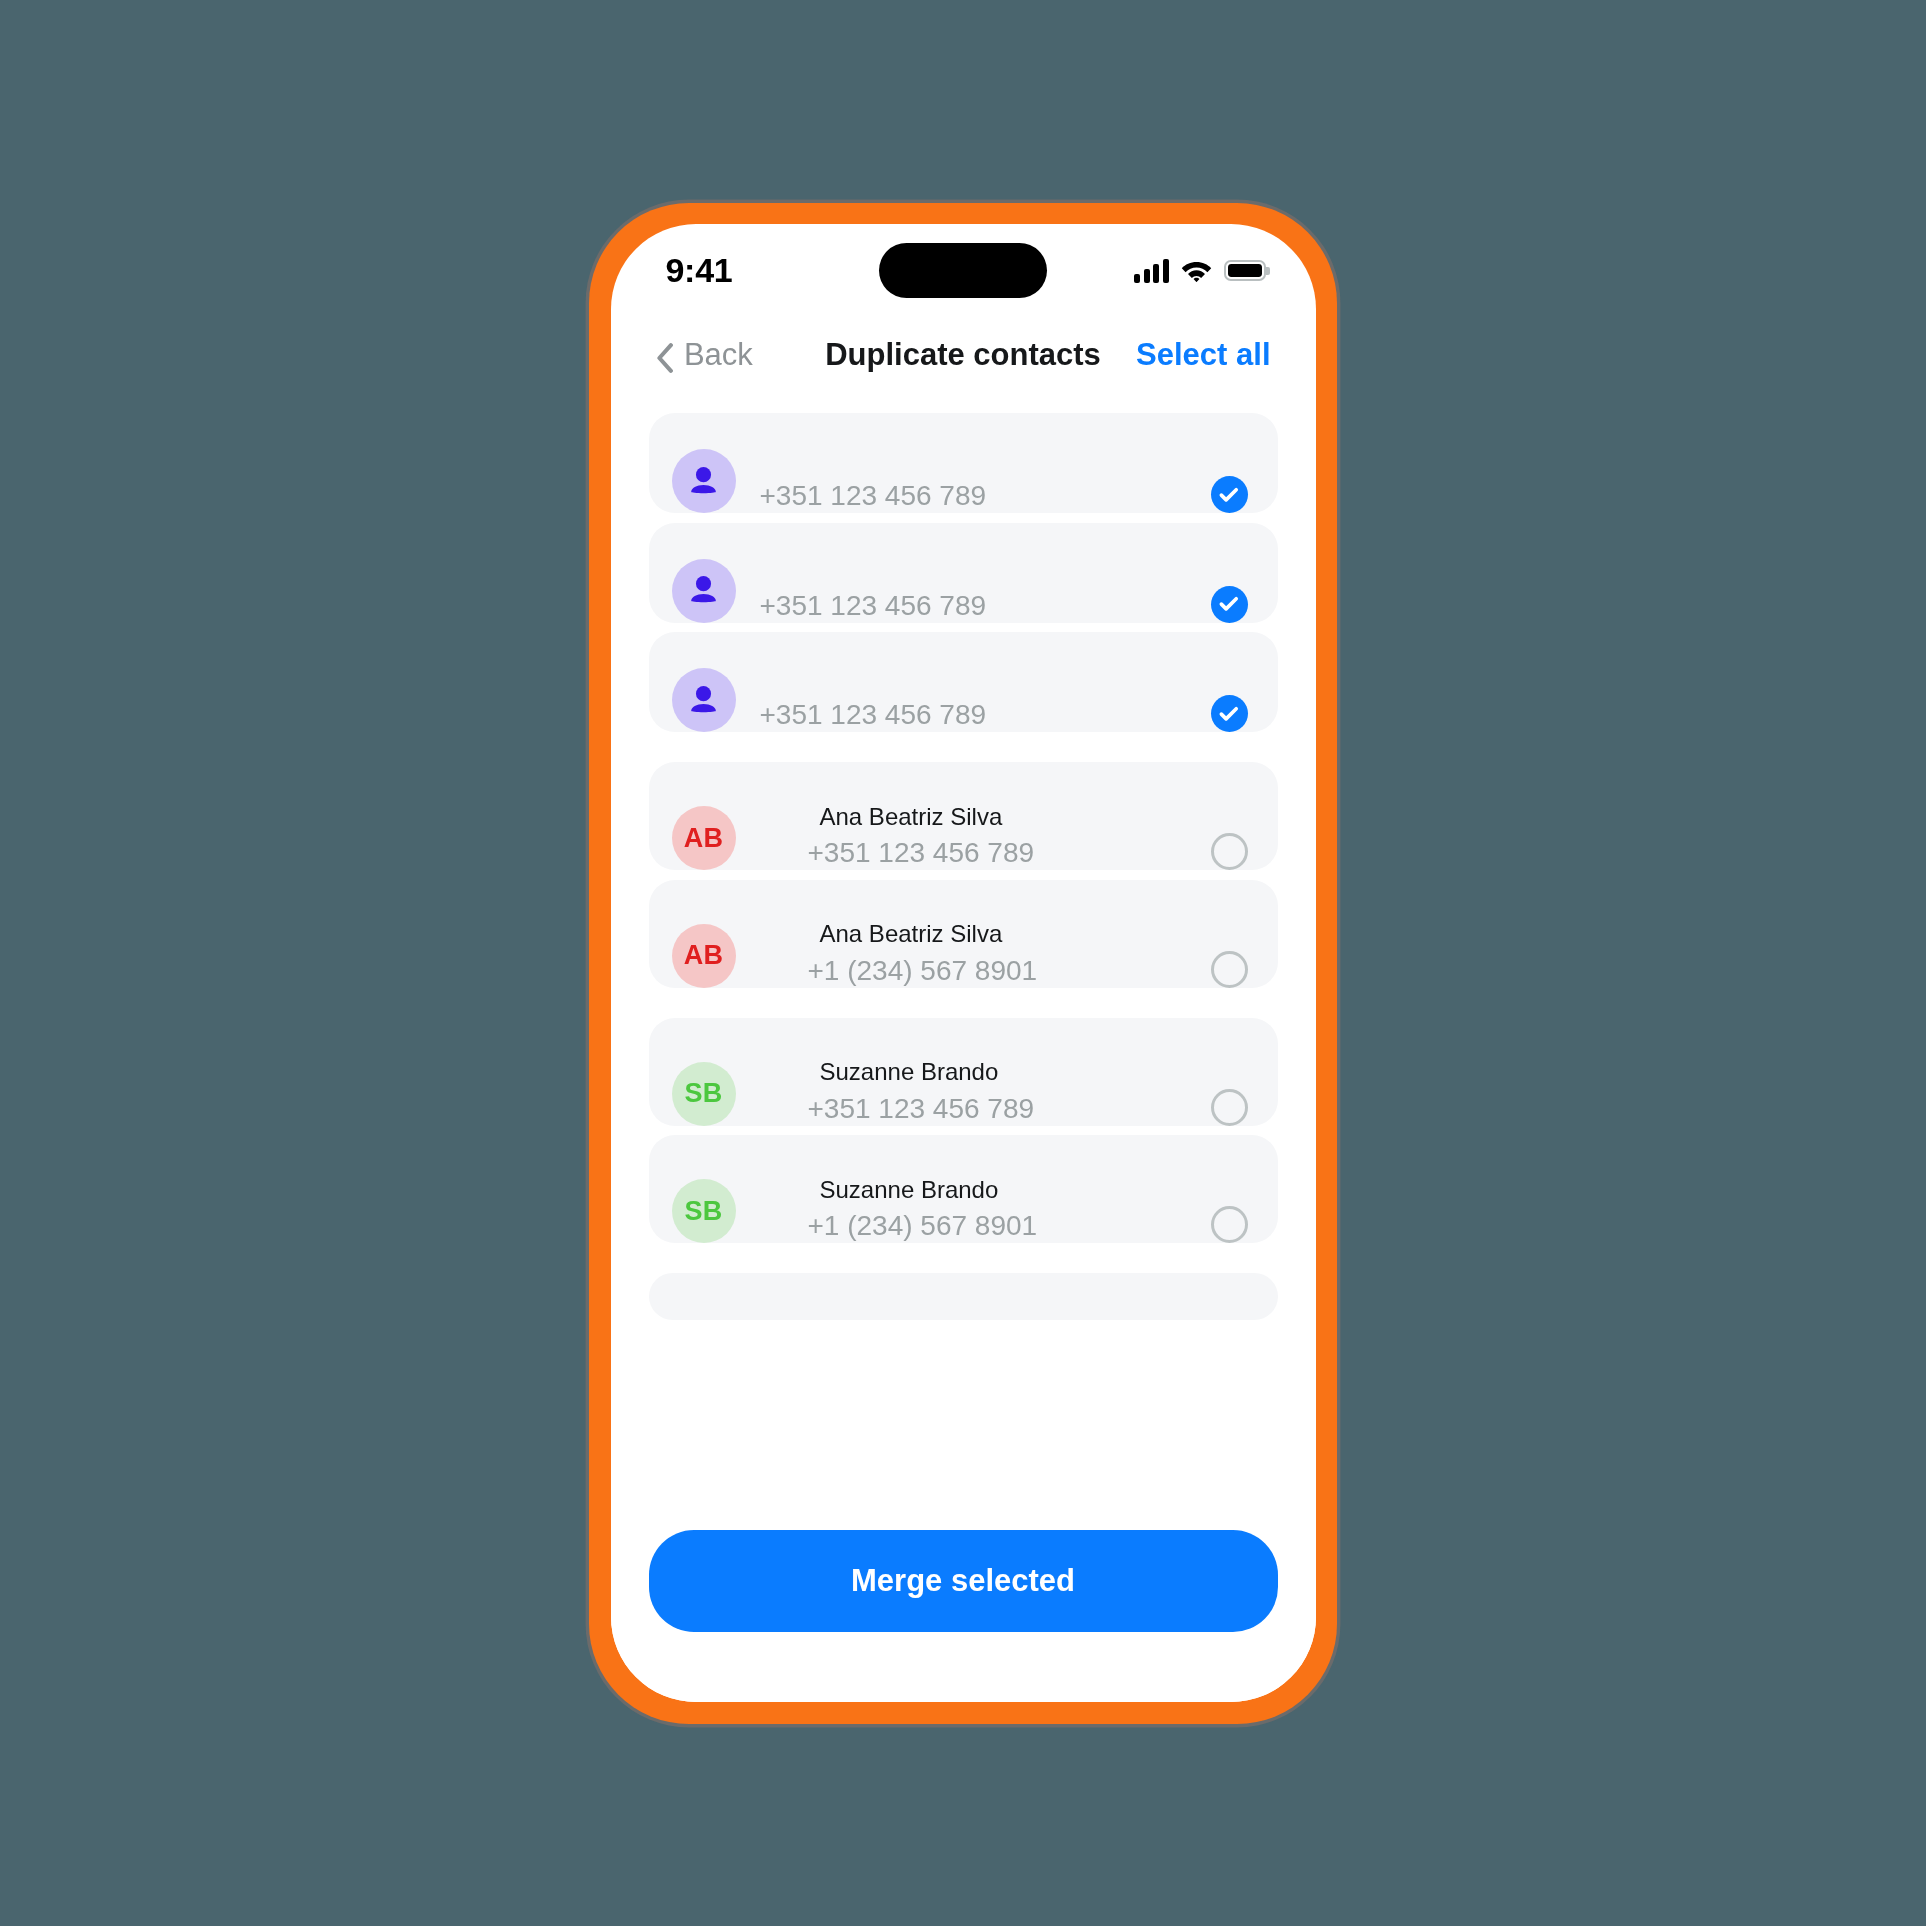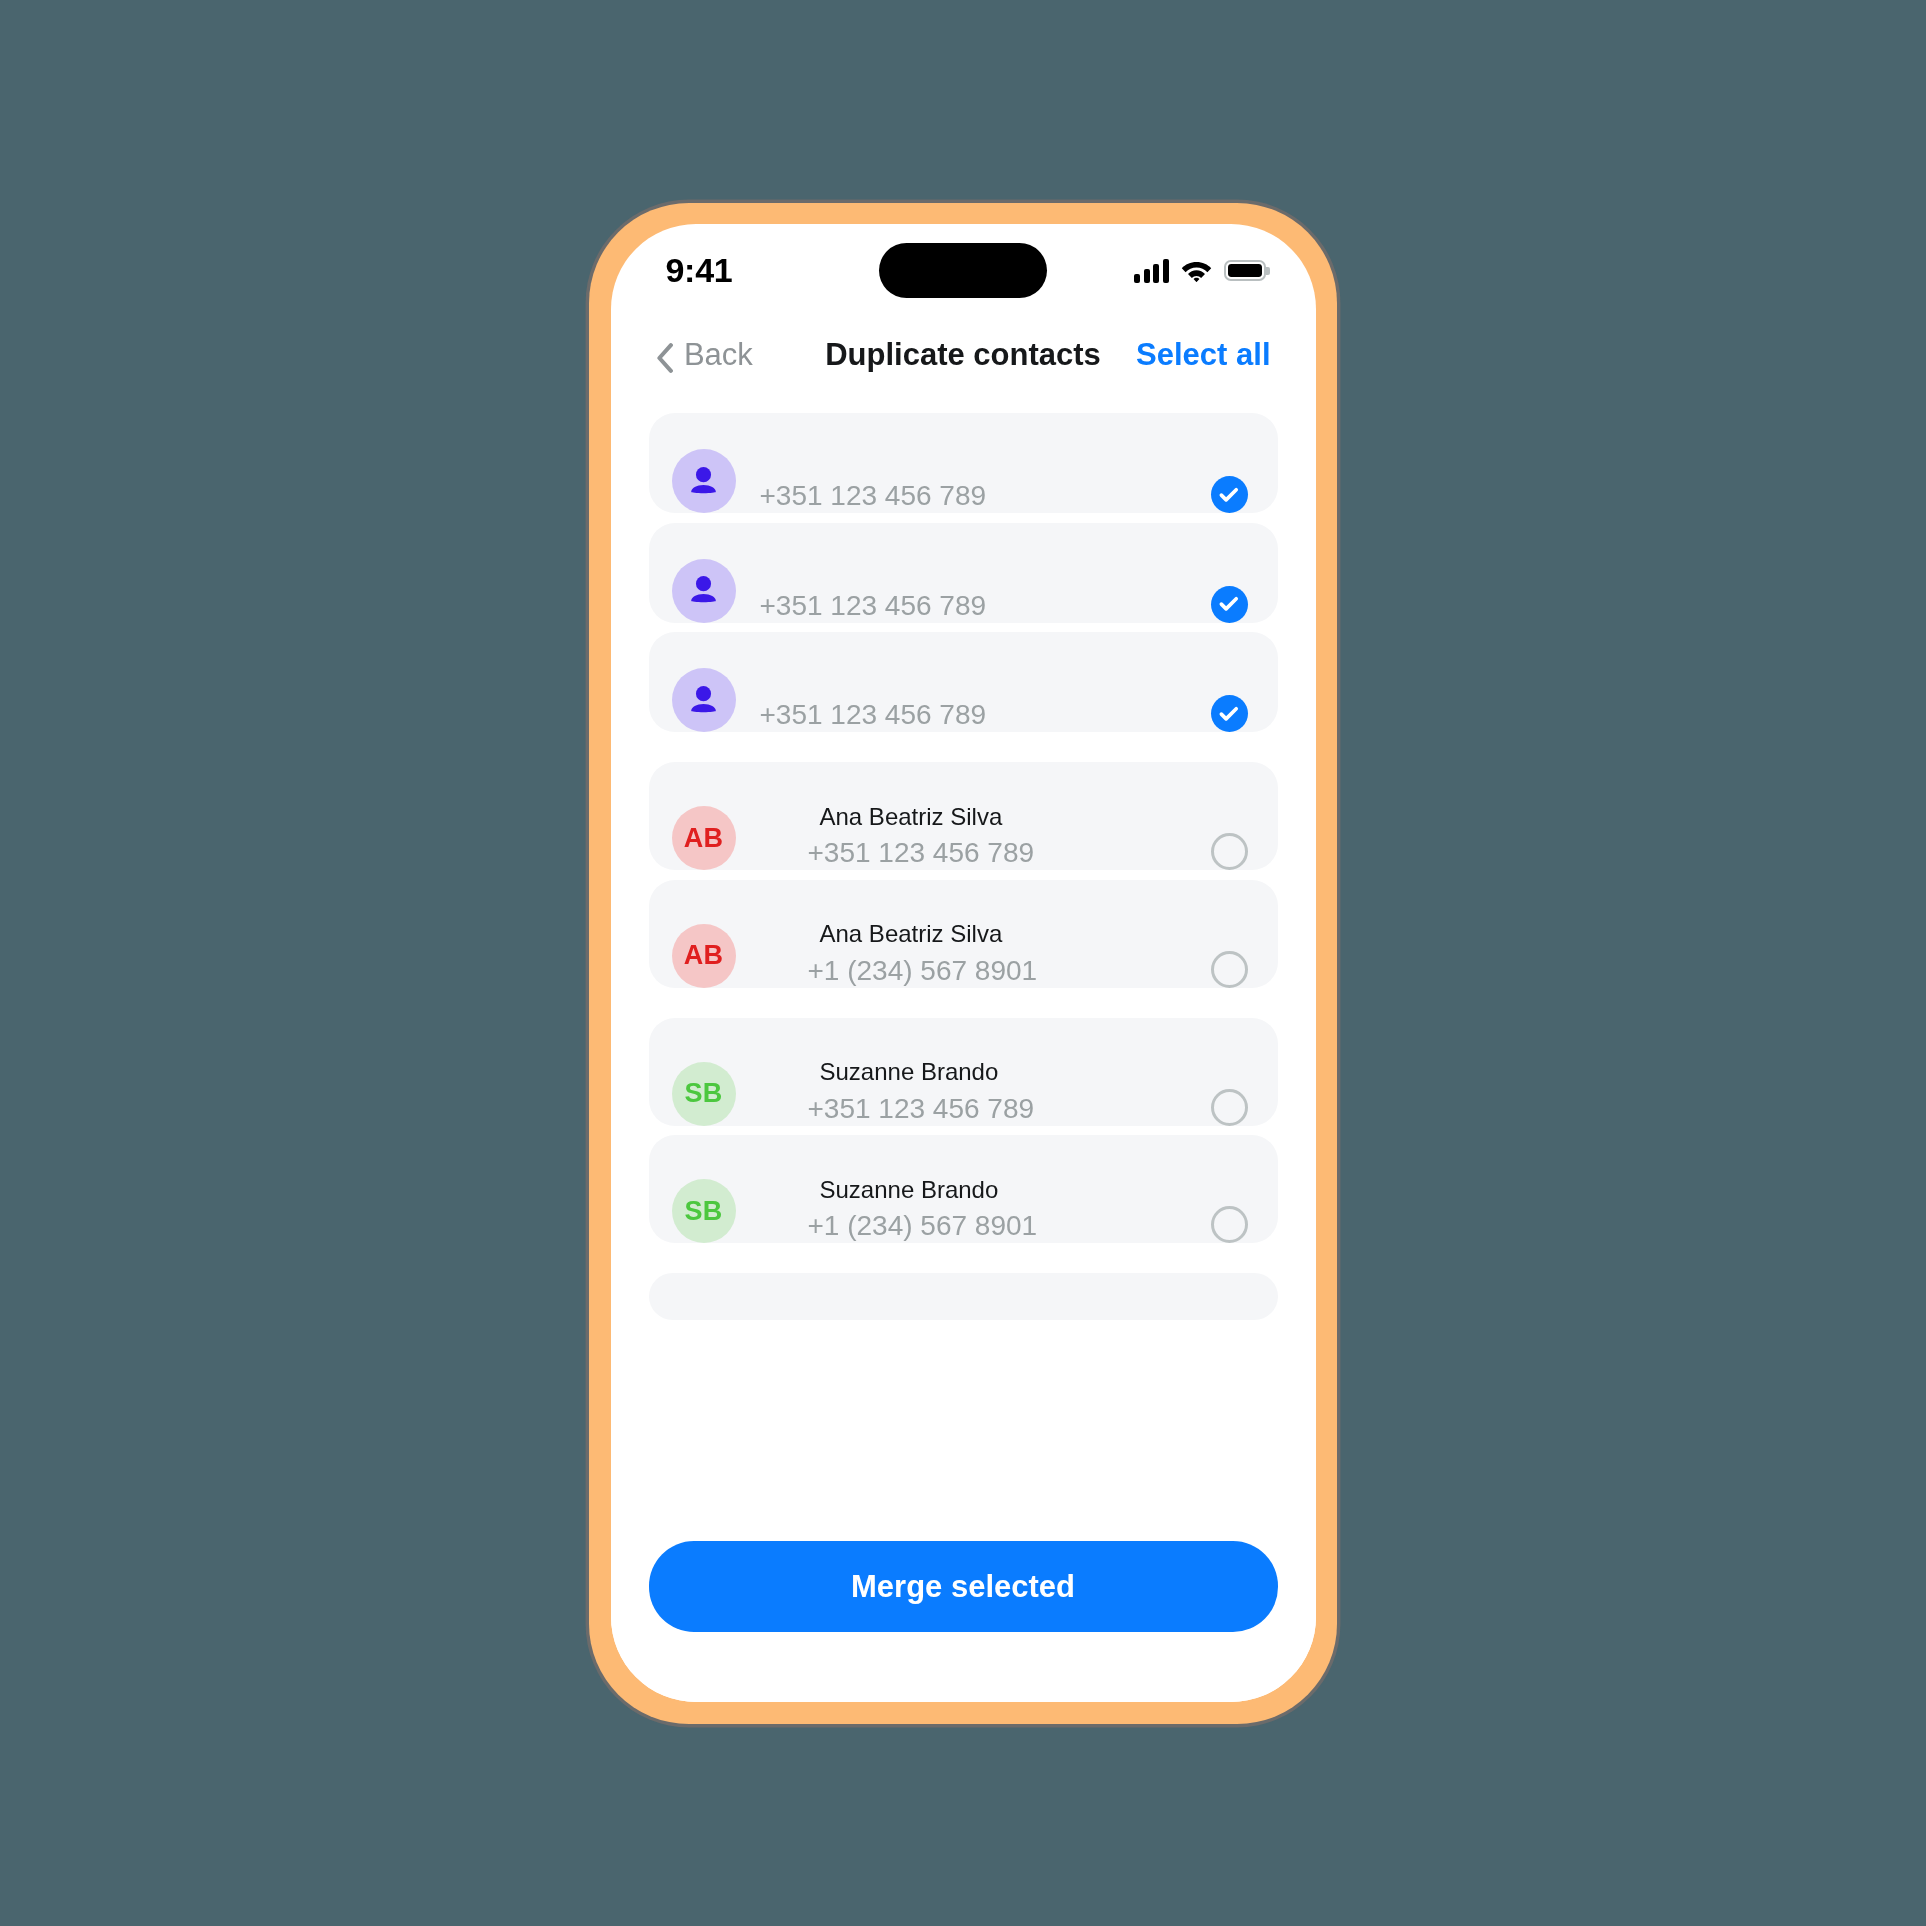--- a/index.html
+++ b/index.html
@@ -16,21 +16,21 @@
     display: flex;
     align-items: center;
     justify-content: center;
   }
 
   
   .device {
     position: relative;
     width: 748px;
     height: 1521px;
-    background: #fdba74;
+    background: #f97316;
     border-radius: 100px;
     box-shadow: 0 0 0 3.4px #6b6b6b;
     display: flex;
     align-items: center;
     justify-content: center;
   }
 
   .screen {
     position: relative;
     width: 705px;
@@ -248,21 +248,21 @@
   .cta-wrap {
     flex: 0 0 auto;
     background: #ffffff;
     padding: 17.6px 38px 70px 38px;
     position: relative;
     z-index: 5;
   }
 
   .cta-button {
     width: 100%;
-    height: 91px;
+    height: 102px;
     background: #0a7cff;
     border: none;
     border-radius: 45px;
     color: #ffffff;
     font-family: "Liberation Sans", sans-serif;
     font-size: 31px;
     font-weight: bold;
     cursor: pointer;
   }
 </style>

